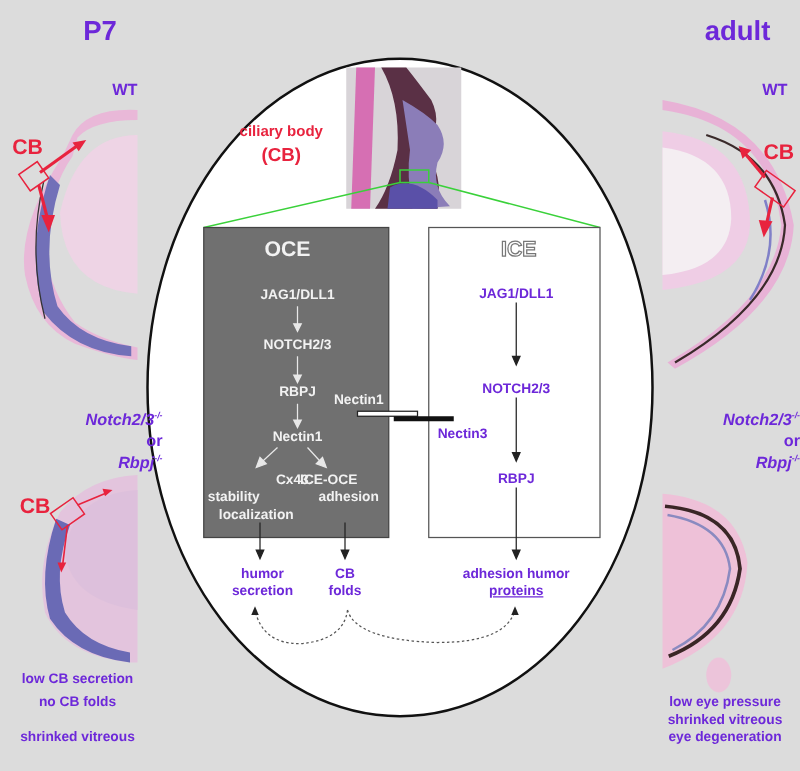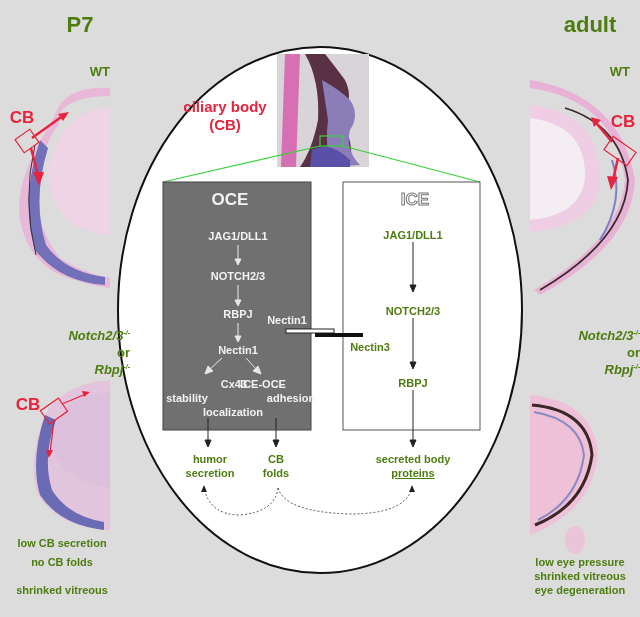--- a/index.html
+++ b/index.html
@@ -1,17 +1,17 @@
 <!DOCTYPE html>
 <html><head>
 <meta charset="utf-8">
 <style>
   html, body { margin:0; padding:0; }
   body { width:640px; height:617px; background:#dcdcdc; position:relative; overflow:hidden; font-family:"Liberation Sans", sans-serif; font-weight:bold; }
-  .t { position:absolute; text-align:center; color:#4d7c0f; white-space:nowrap; }
+  .t { position:absolute; text-align:center; color:#6d28d9; white-space:nowrap; }
   .big { font-size:22px; }
   .mid { font-size:13px;text-align:right; }
   .lbl { font-size:11px; line-height:14px; }
   .it { font-style:italic; }
   sup { font-size:7px; font-style:italic; }
   .red { color:#e8233e; }
   svg { position:absolute; left:0; top:0; }
   .wlbl { color:#f2f2f2; font-size:11px; }
 </style>
 </head>
@@ -131,39 +131,39 @@
 <div class="t big" style="left:545px;top:12px;width:90px;">adult</div>
 <div class="t mid" style="left:550px;top:64px;width:80px;">WT</div>
 <div class="t big red" style="left:605px;top:112px;width:36px;font-size:17px;">CB</div>
 <div class="t mid it" style="left:530px;top:328px;width:110px;"><span>Notch2/3</span><sup>-/-</sup></div>
 <div class="t mid" style="left:530px;top:345px;width:110px;">or</div>
 <div class="t mid it" style="left:530px;top:362px;width:110px;"><span>Rbpj</span><sup>-/-</sup></div>
 <div class="t lbl" style="left:520px;top:555px;width:120px;">low eye pressure</div>
 <div class="t lbl" style="left:520px;top:569px;width:120px;">shrinked vitreous</div>
 <div class="t lbl" style="left:520px;top:583px;width:120px;">eye degeneration</div>
 
-<div class="t red" style="left:170px;top:98px;width:110px;font-size:15px;">ciliary body</div>
+<div class="t red" style="left:170px;top:98px;width:110px;font-size:12px;">ciliary body</div>
 <div class="t red" style="left:170px;top:116px;width:110px;font-size:15px;">(CB)</div>
 
 <div class="t" style="left:163px;top:190px;width:134px;font-size:17px;color:#f2f2f2;">OCE</div>
 <div class="t wlbl" style="left:163px;top:230px;width:150px;">JAG1/DLL1</div>
 <div class="t wlbl" style="left:163px;top:270px;width:150px;">NOTCH2/3</div>
 <div class="t wlbl" style="left:163px;top:308px;width:150px;">RBPJ</div>
 <div class="t wlbl" style="left:163px;top:344px;width:150px;">Nectin1</div>
 <div class="t wlbl" style="left:163px;top:378px;width:84px;text-align:right;">Cx43</div>
 <div class="t wlbl" style="left:145px;top:392px;width:84px;">stability</div>
-<div class="t wlbl" style="left:163px;top:406px;width:84px;margin-left:28px;">localization</div>
+<div class="t wlbl" style="left:163px;top:406px;width:84px;">localization</div>
 <div class="t wlbl" style="left:232px;top:378px;width:62px;">ICE-OCE</div>
-<div class="t wlbl" style="left:248px;top:392px;width:62px;margin-left:12px;">adhesion</div>
+<div class="t wlbl" style="left:248px;top:392px;width:62px;">adhesion</div>
 <div class="t wlbl" style="left:262px;top:314px;width:50px;">Nectin1</div>
 
 <div class="t" style="left:343px;top:190px;width:144px;font-size:17px;color:#fff;-webkit-text-stroke:1px #777;">ICE</div>
 <div class="t lbl" style="left:343px;top:228px;width:140px;">JAG1/DLL1</div>
 <div class="t lbl" style="left:343px;top:304px;width:140px;">NOTCH2/3</div>
 <div class="t lbl" style="left:343px;top:376px;width:140px;">RBPJ</div>
 <div class="t lbl" style="left:340px;top:340px;width:60px;">Nectin3</div>
 
 <div class="t lbl" style="left:180px;top:452px;width:60px;">humor</div>
 <div class="t lbl" style="left:175px;top:466px;width:70px;">secretion</div>
 <div class="t lbl" style="left:256px;top:452px;width:40px;">CB</div>
 <div class="t lbl" style="left:256px;top:466px;width:40px;">folds</div>
-<div class="t lbl" style="left:360px;top:452px;width:106px;">secreted body</div>
+<div class="t lbl" style="left:360px;top:452px;width:106px;">adhesion humor</div>
 <div class="t lbl" style="left:360px;top:466px;width:106px;text-decoration:underline;">proteins</div>
 
 </body></html>

